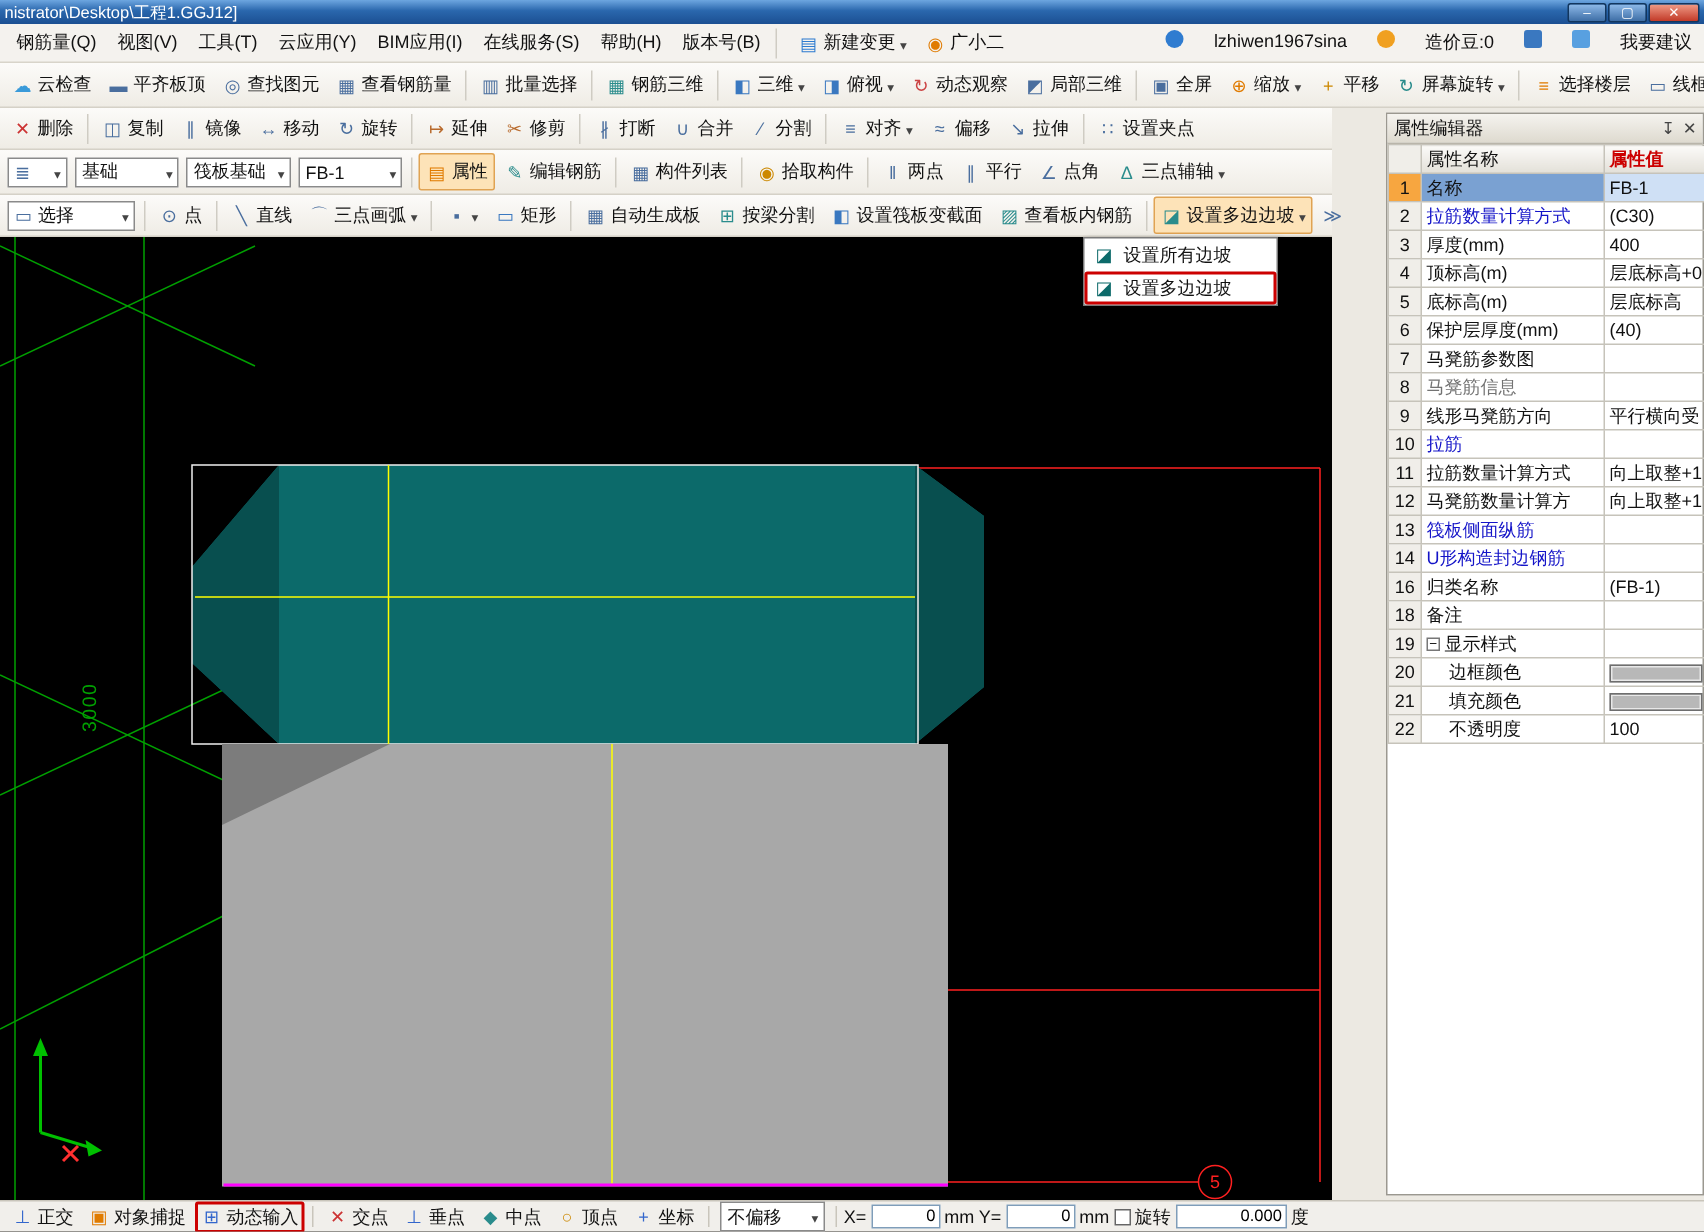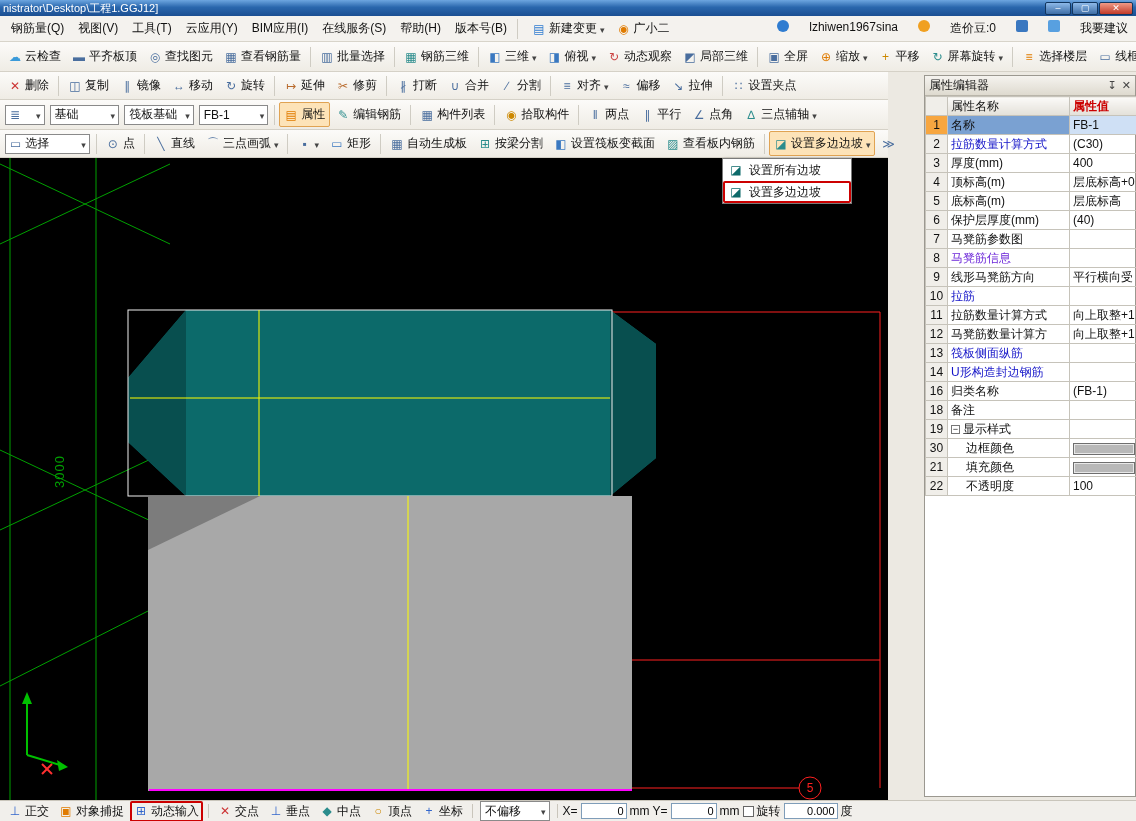--- a/index.html
+++ b/index.html
@@ -59,33 +59,33 @@
   .ptable th.cnum,.ptable td.cnum{width:22px;background:#f0eee9;text-align:center;padding:0}
   .ptable th.cname,.ptable td.cname{width:122px}
   .ptable th.cval,.ptable td.cval{width:76px}
   .ptable th.cext,.ptable td.cext{width:26px;text-align:center;padding:0}
   .ptable thead th{background:linear-gradient(#fbfaf8,#e3e0d8);font-weight:normal;text-align:left}
   .ptable th.red{color:var(--value-header-red,#cc0000);font-weight:bold}
   tr.selected td.cnum{background:#f7a640}
   tr.selected td.cname{background:#7aa1d2}
   tr.selected td.cval{background:#cfe0f5}
   td.link{color:#1414c8}
-  td.muted{color:#6d28d9}
+  td.muted{color:#737373}
   td.indent{padding-left:18px}
   .expander{display:inline-block;width:9px;height:9px;border:1px solid #777;line-height:7px;font-size:9px;text-align:center;margin-right:3px;background:#fff;vertical-align:1px}
   .expander::before{content:"−"}
   .cbx{display:inline-block;width:11px;height:11px;border:1px solid #666;background:#fff;vertical-align:middle}
   .swatch{display:inline-block;width:62px;height:12px;border:1px solid #6e6e6e;box-shadow:inset 0 0 0 1px #e8e8e8;vertical-align:middle}
 
   
   .statusbar{position:absolute;left:0;right:0;bottom:0;height:21px;background:#f1efeb;border-top:1px solid #c9c5bb;display:flex;align-items:center;padding:0 4px;gap:3px;z-index:30;white-space:nowrap}
   .statusbar .tbtn{padding:1px 3px}
   .ssep{width:1px;height:14px;background:#c9c5bb;margin:0 2px}
   .sinput{width:46px;height:16px;border:1px solid #7f9db9;font-size:11px;text-align:right;padding:0 2px;font-family:inherit;background:#fff}
-  .sinput.wide{width:54px}
+  .sinput.wide{width:74px}
   .slabel{white-space:nowrap}
   .sgroup{display:flex;align-items:center;gap:2px}
 
   .pin::after{content:"↧"}
   .pclose::after{content:"✕"}
 </style>
 </head>
 <body>
 
 <div class="app">
@@ -570,21 +570,21 @@
             <td class="cval"></td>
             <td class="cext"><span class="cbx"></span></td>
           </tr>
           <tr>
             <td class="cnum">19</td>
             <td class="cname"><span class="expander"></span><span>显示样式</span></td>
             <td class="cval"></td>
             <td class="cext"></td>
           </tr>
           <tr>
-            <td class="cnum">30</td>
+            <td class="cnum">20</td>
             <td class="cname indent"><span>边框颜色</span></td>
             <td class="cval"><span class="swatch" style="background: rgb(184, 184, 184);"></span></td>
             <td class="cext"></td>
           </tr>
           <tr>
             <td class="cnum">21</td>
             <td class="cname indent"><span>填充颜色</span></td>
             <td class="cval"><span class="swatch" style="background: rgb(184, 184, 184);"></span></td>
             <td class="cext"></td>
           </tr>

